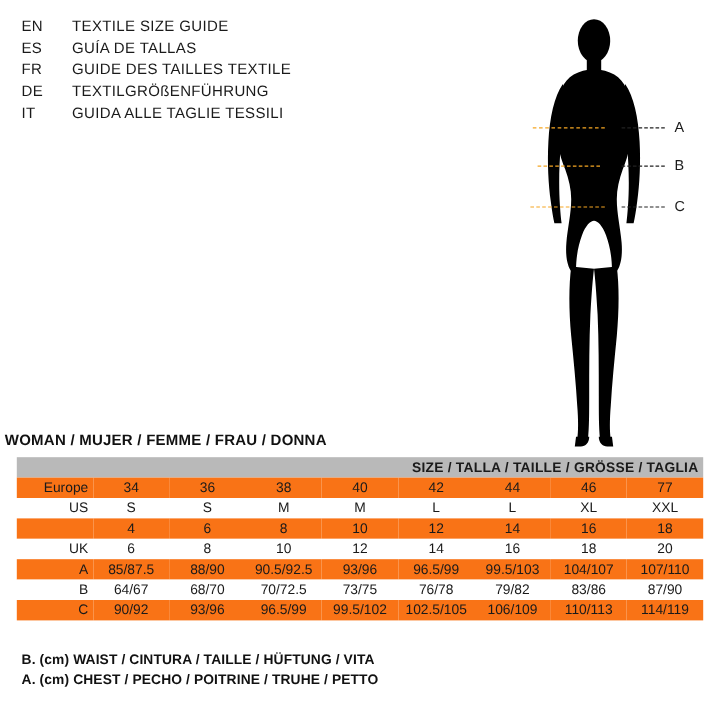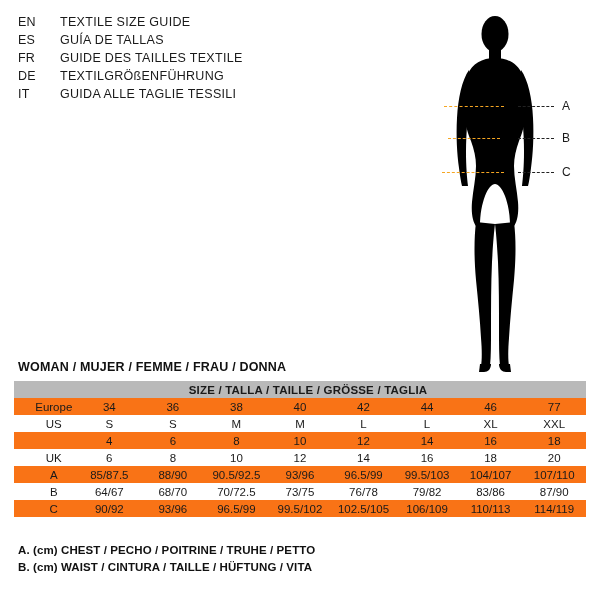--- a/index.html
+++ b/index.html
@@ -67,21 +67,21 @@
   .measure-label {
     position: absolute;
     font-size: 12px;
     color: #1a1a1a;
     font-family: "Liberation Sans", sans-serif;
   }
 
   
   .woman-heading {
     position: absolute;
-    left: 18px;
+    left: 4px;
     top: 360px;
     font-size: 12.5px;
     font-weight: bold;
     letter-spacing: 0.2px;
     color: #111;
   }
 
   
   .size-table {
     position: absolute;
@@ -93,21 +93,21 @@
     font-size: 11.5px;
   }
   .size-table td {
     height: 17px;
     padding: 0 4px;
     text-align: center;
     color: #1a1a1a;
     font-family: "Liberation Sans", sans-serif;
   }
   .size-table td.lbl {
-    text-align: center;
+    text-align: right;
     padding-left: 20px;
   }
   .row-head td {
     background: #b9b9b9;
     font-weight: bold;
     text-align: left;
     font-size: 11.5px;
     letter-spacing: 0.2px;
   }
   .row-shade td { background: #f97316; }
@@ -316,15 +316,15 @@
       <td>99.5/102</td>
       <td>102.5/105</td>
       <td>106/109</td>
       <td>110/113</td>
       <td>114/119</td>
     </tr>
   </tbody>
 </table>
 
 <div class="legend">
+  <div class="legend-row">B. (cm) WAIST / CINTURA / TAILLE / HÜFTUNG / VITA</div>
   <div class="legend-row">A. (cm) CHEST / PECHO / POITRINE / TRUHE / PETTO</div>
-  <div class="legend-row">B. (cm) WAIST / CINTURA / TAILLE / HÜFTUNG / VITA</div>
 </div>
 
 </body></html>

